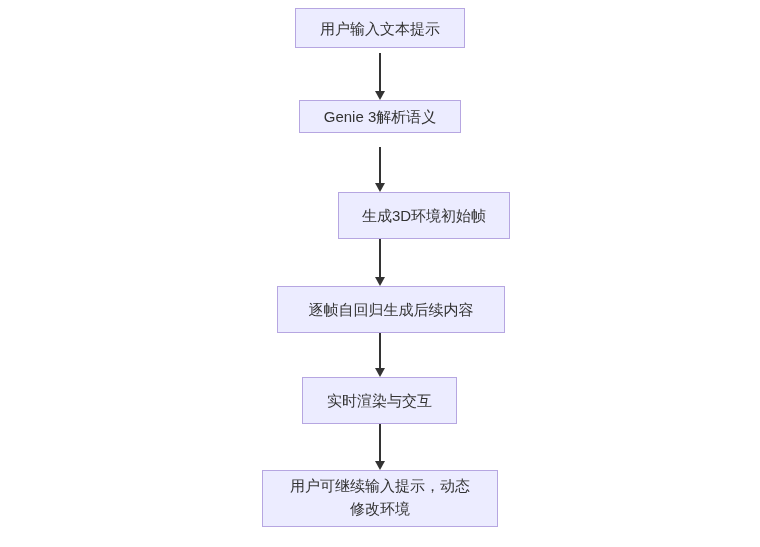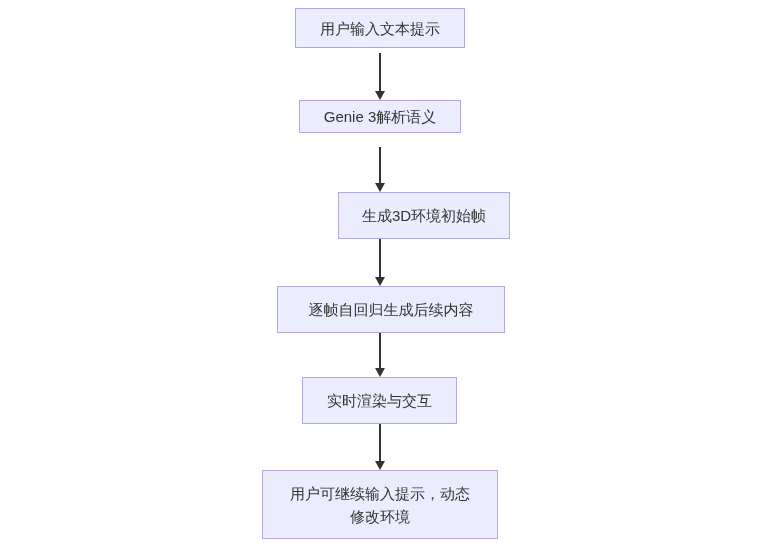--- a/index.html
+++ b/index.html
@@ -34,21 +34,21 @@
   .flow-node .node-line {
     display: block;
     white-space: nowrap;
   }
   
   .n1 { left: 295px; top: 8px;   width: 170px; height: 40px; }
   .n2 { left: 299px; top: 100px; width: 162px; height: 33px; }
   .n3 { left: 294px; top: 192px; width: 172px; height: 47px; margin-left: 44px; }
   .n4 { left: 277px; top: 286px; width: 228px; height: 47px; }
   .n5 { left: 302px; top: 377px; width: 155px; height: 47px; }
-  .n6 { left: 262px; top: 470px; width: 236px; height: 69px; }
+  .n6 { left: 262px; top: 470px; width: 236px; height: 57px; font-family: Liberation Mono, monospace; }
 
   .flow-arrow {
     position: absolute;
     left: 374px;
     width: 12px;
     display: flex;
     flex-direction: column;
     align-items: center;
   }
   .flow-arrow .shaft {

